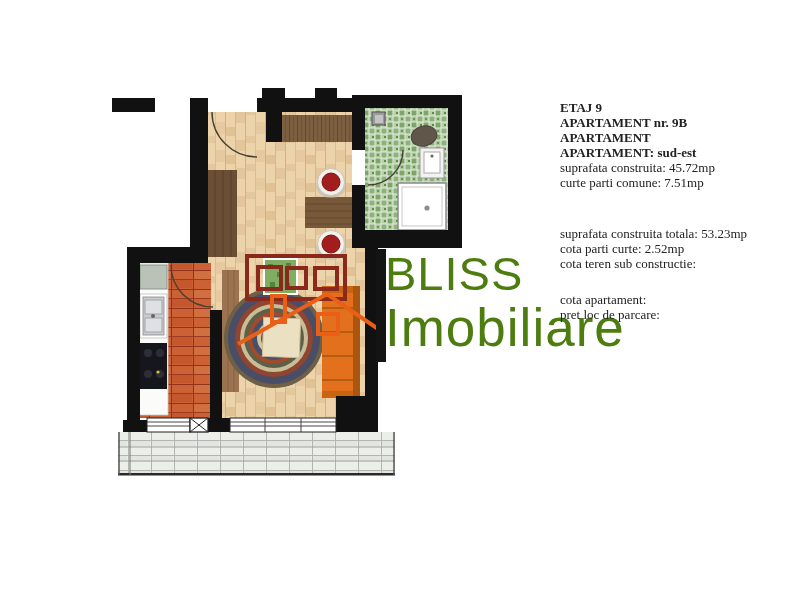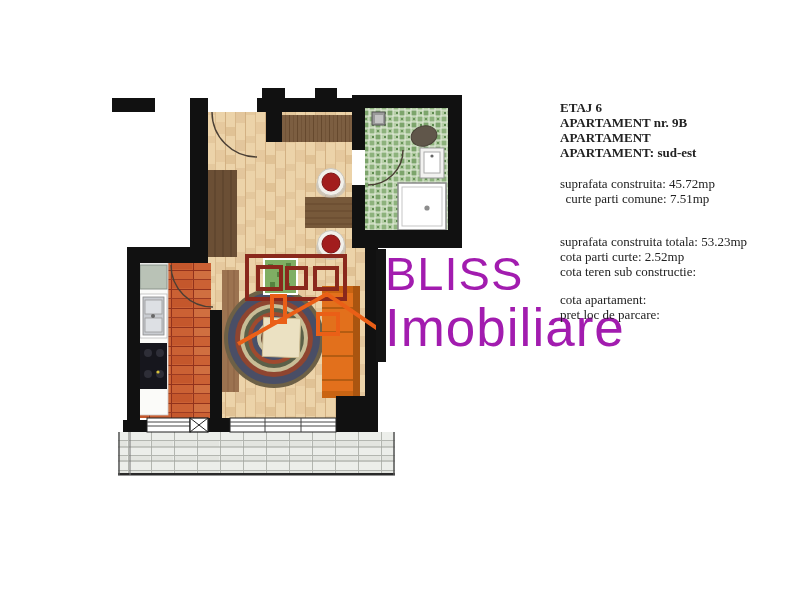--- a/index.html
+++ b/index.html
@@ -1,28 +1,28 @@
 <!DOCTYPE html>
 <html><head>
 <meta charset="utf-8">
 <style>
   html,body{margin:0;padding:0;background:#ffffff;}
   .canvas{position:relative;width:800px;height:600px;background:#ffffff;overflow:hidden;
           font-family:"Liberation Serif", serif;}
   .plan-svg{position:absolute;left:105px;top:80px;width:365px;height:405px;}
   
   .logo-bar{position:absolute;left:376px;top:249px;width:10px;height:113px;background:#141414;}
-  .logo-word{position:absolute;left:385px;color:#a21caf;font-family:"Liberation Sans", sans-serif;
+  .logo-word{position:absolute;left:385px;color:#4d7c0f;font-family:"Liberation Sans", sans-serif;
              font-weight:300;letter-spacing:1px;line-height:1;white-space:nowrap;}
   .logo-bliss{top:250px;font-size:47px;}
   .logo-imob{top:301px;font-size:53px;}
   
   .info-block{position:absolute;left:560px;color:#222;font-size:13px;line-height:15px;white-space:nowrap;}
   .info-bold{font-weight:bold;}
-  .b1{top:100px;} .b2{top:176px;text-align:center;} .b3{top:234px;} .b4{top:292px;}
+  .b1{top:100px;} .b2{top:160px;} .b3{top:226px;} .b4{top:292px;}
 </style>
 </head>
 <body>
 
 <div class="canvas">
 
   <svg class="plan-svg" viewBox="0 0 365 405">
     <defs>
       <pattern id="wood" width="40" height="28" patternUnits="userSpaceOnUse">
         <rect width="40" height="28" fill="#ecd3a9"></rect>
@@ -232,21 +232,21 @@
         <rect x="213" y="234" width="20" height="20"></rect>
       </g>
     </g>
   </svg>
 
   <div class="logo-bar"></div>
   <div class="logo-word logo-bliss">BLISS</div>
   <div class="logo-word logo-imob">Imobiliare</div>
 
   <div class="info-block info-bold b1">
-    <div>ETAJ 6</div>
+    <div>ETAJ 9</div>
     <div>APARTAMENT nr. 9B</div>
     <div>APARTAMENT</div>
     <div>APARTAMENT: sud-est</div>
   </div>
   <div class="info-block b2">
     <div>suprafata construita: 45.72mp</div>
     <div>curte parti comune: 7.51mp</div>
   </div>
   <div class="info-block b3">
     <div>suprafata construita totala: 53.23mp</div>

